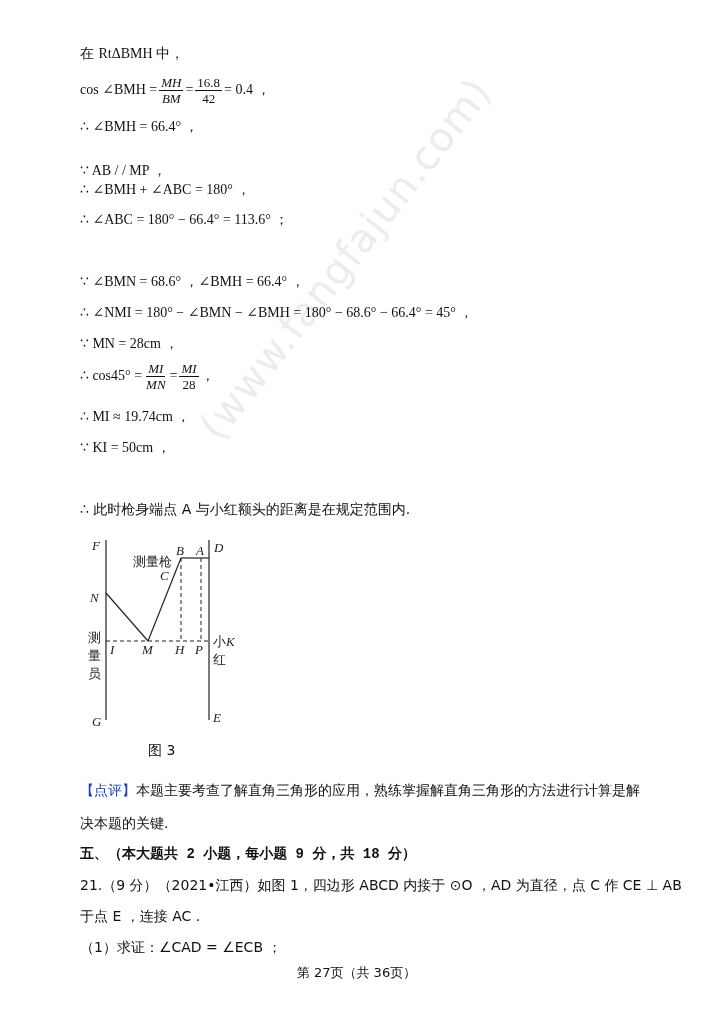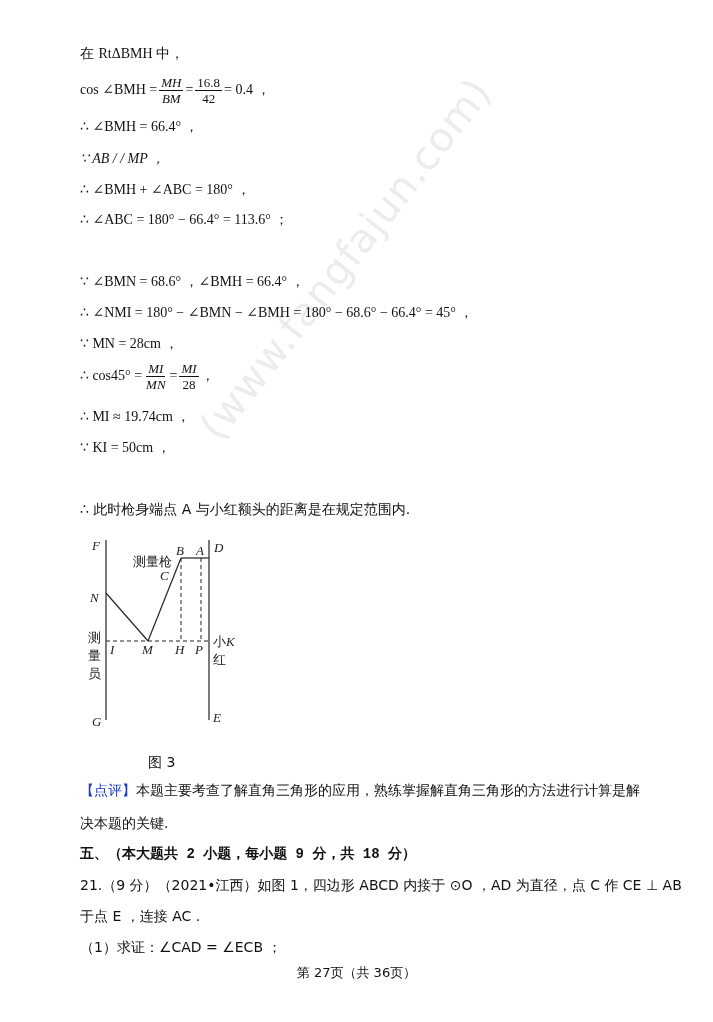--- a/index.html
+++ b/index.html
@@ -31,21 +31,20 @@
   .watermark {
     position: absolute; left: 190px; top: 420px;
     transform: rotate(-52deg); transform-origin: left top;
     font-size: 40px; color: rgba(200,200,200,0.35);
     font-family: "DejaVu Sans", sans-serif; white-space: nowrap; letter-spacing: 1px;
   }
   .figure { position: absolute; left: 80px; top: 530px; width: 180px; height: 240px; }
   .fig-caption {
     position: absolute; left: 148px; top: 742px; font-size: 14px;
     font-family: "DejaVu Sans", sans-serif;
-    margin-top: 12px;
   }
 </style>
 </head>
 <body>
 
 <div class="page">
 
   <div class="watermark">(www.fangfajun.com)</div>
 
   <div class="line" style="top:44px;">
@@ -60,21 +59,21 @@
       </span>
     <span> = </span>
     <span class="frac">
         <span class="num">16.8</span>
         <span class="den">42</span>
       </span>
     <span> = 0.4 ，</span>
   </div>
 
   <div class="line" style="top:118px;">∴ ∠BMH = 66.4° ，</div>
-  <div class="line" style="top:150px;font-style:italic;">∵ AB / / MP ，</div>
+  <div class="line" style="top:162px;">∵ AB / / MP ，</div>
   <div class="line" style="top:181px;">∴ ∠BMH + ∠ABC = 180° ，</div>
   <div class="line" style="top:211px;">∴ ∠ABC = 180° − 66.4° = 113.6° ；</div>
   <div class="line" style="top:273px;">∵ ∠BMN = 68.6° ，∠BMH = 66.4° ，</div>
   <div class="line" style="top:304px;">∴ ∠NMI = 180° − ∠BMN − ∠BMH = 180° − 68.6° − 66.4° = 45° ，</div>
   <div class="line" style="top:335px;">∵ MN = 28cm ，</div>
 
   <div class="line" style="top:361px; height:30px; display:flex; align-items:center;">
     <span>∴ cos45° = </span>
     <span class="frac m">
         <span class="num">MI</span>

